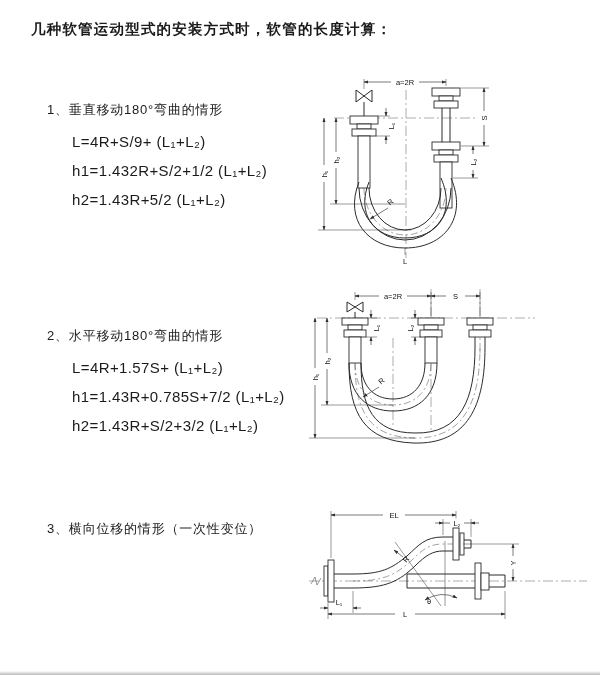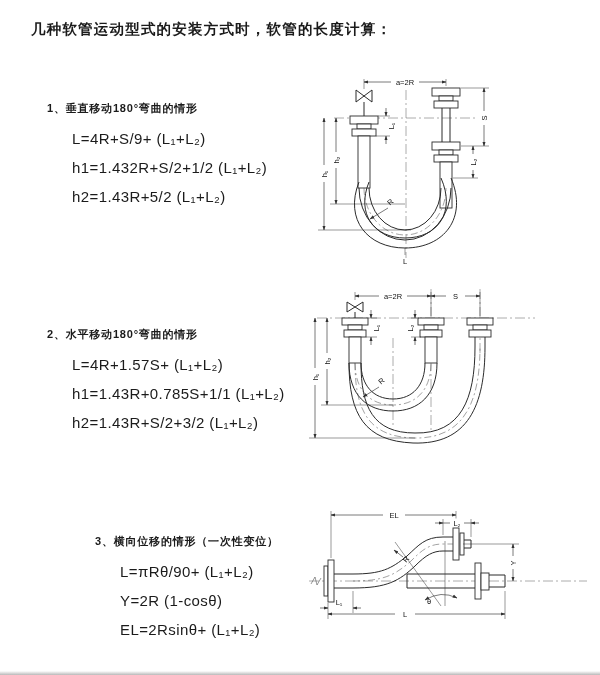--- a/index.html
+++ b/index.html
@@ -6,26 +6,26 @@
   body {
     width:600px; height:675px; position:relative; overflow:hidden;
     background:#ffffff; color:#1b1b1b;
     font-family:"Liberation Sans","DejaVu Sans",sans-serif;
   }
   .title {
     position:absolute; left:31px; top:20px;
     font-size:14.5px; font-weight:bold; letter-spacing:1.2px; white-space:nowrap;text-align:center;
   }
   .sec { position:absolute; left:47px; }
-  .sec .heading { font-size:11px; font-weight:bold; letter-spacing:.8px; white-space:nowrap; }
+  .sec .heading { font-size:13px; font-weight:normal; letter-spacing:.8px; white-space:nowrap; }
   .sec .formulas { margin-top:8px; margin-left:25px; }
   .sec .formula { font-size:15px; line-height:29px; letter-spacing:.4px; white-space:nowrap; }
   .sec1 { top:101px; }
   .sec2 { top:300px;margin-top:27px; }
-  .sec3 { top:534px;margin-left:48px; }
+  .sec3 { top:520px; }
   svg.diag { position:absolute; }
   svg.diag text { font-size:7.5px; fill:#111; }
   .dw   { stroke:#2b2b2b; stroke-width:1; fill:none; }
   .fit  { fill:#ffffff; stroke:#2b2b2b; stroke-width:.9; }
   .cl   { stroke:#666; stroke-width:.55; stroke-dasharray:10 3 2 3; fill:none; }
   .hcl  { stroke:#555; stroke-width:.55; stroke-dasharray:7 3 2 3; fill:none; }
   .dim  { stroke:#333; stroke-width:.65; fill:none; }
   .ext  { stroke:#333; stroke-width:.5; fill:none; }
   .scan-edge { position:absolute; left:0; right:0; bottom:0; height:4px;
     background:linear-gradient(#ffffff,#b9b9b9); }
@@ -41,32 +41,27 @@
     <div class="formula">L=4R+S/9+ (L₁+L₂)</div>
     <div class="formula">h1=1.432R+S/2+1/2 (L₁+L₂)</div>
     <div class="formula">h2=1.43R+5/2 (L₁+L₂)</div>
   </div>
 </section>
 
 <section class="sec sec2">
   <div class="heading">2、水平移动180°弯曲的情形</div>
   <div class="formulas">
     <div class="formula">L=4R+1.57S+ (L₁+L₂)</div>
-    <div class="formula">h1=1.43R+0.785S+1/1 (L₁+L₂)</div>
+    <div class="formula">h1=1.43R+0.785S+7/2 (L₁+L₂)</div>
     <div class="formula">h2=1.43R+S/2+3/2 (L₁+L₂)</div>
   </div>
 </section>
 
 <section class="sec sec3">
   <div class="heading">3、横向位移的情形（一次性变位）</div>
-  <div class="formulas">
-    <div class="formula">L=πRθ/90+ (L₁+L₂)</div>
-    <div class="formula">Y=2R (1-cosθ)</div>
-    <div class="formula">EL=2Rsinθ+ (L₁+L₂)</div>
-  </div>
 </section>
 
 <svg class="diag" style="left:306px;top:70px;width:285px;height:195px" viewBox="0 0 285 195">
   <defs>
     <marker id="arr1" viewBox="0 0 10 10" refX="9" refY="5" markerWidth="7.5" markerHeight="7.5" orient="auto-start-reverse">
       <path d="M0,1.6 L10,5 L0,8.4 Z" fill="#333"></path>
     </marker>
     <pattern id="braid1" width="4" height="4" patternUnits="userSpaceOnUse">
       <path d="M0 0L4 4M4 0L0 4" stroke="#555" stroke-width=".5"></path>
     </pattern>

